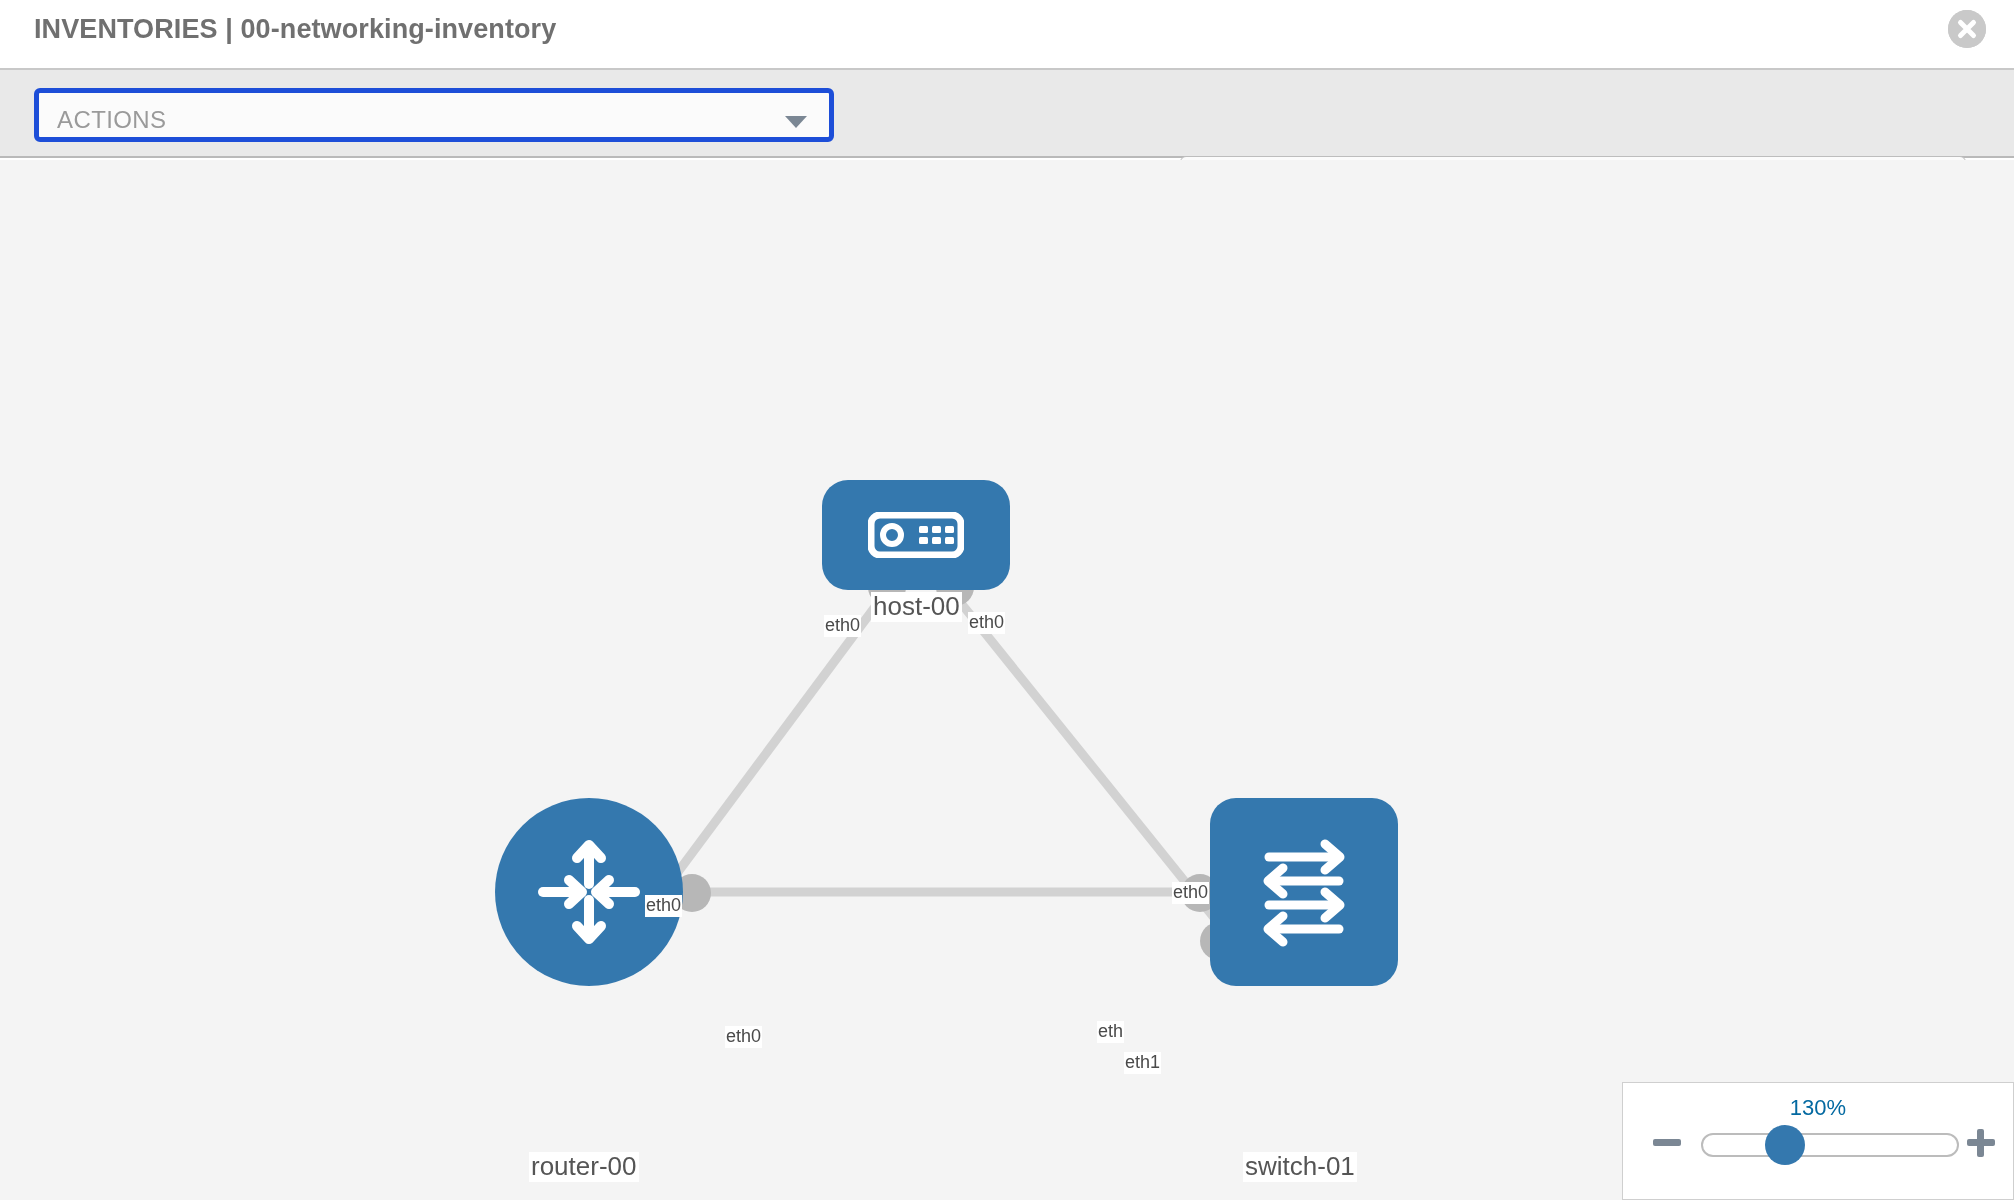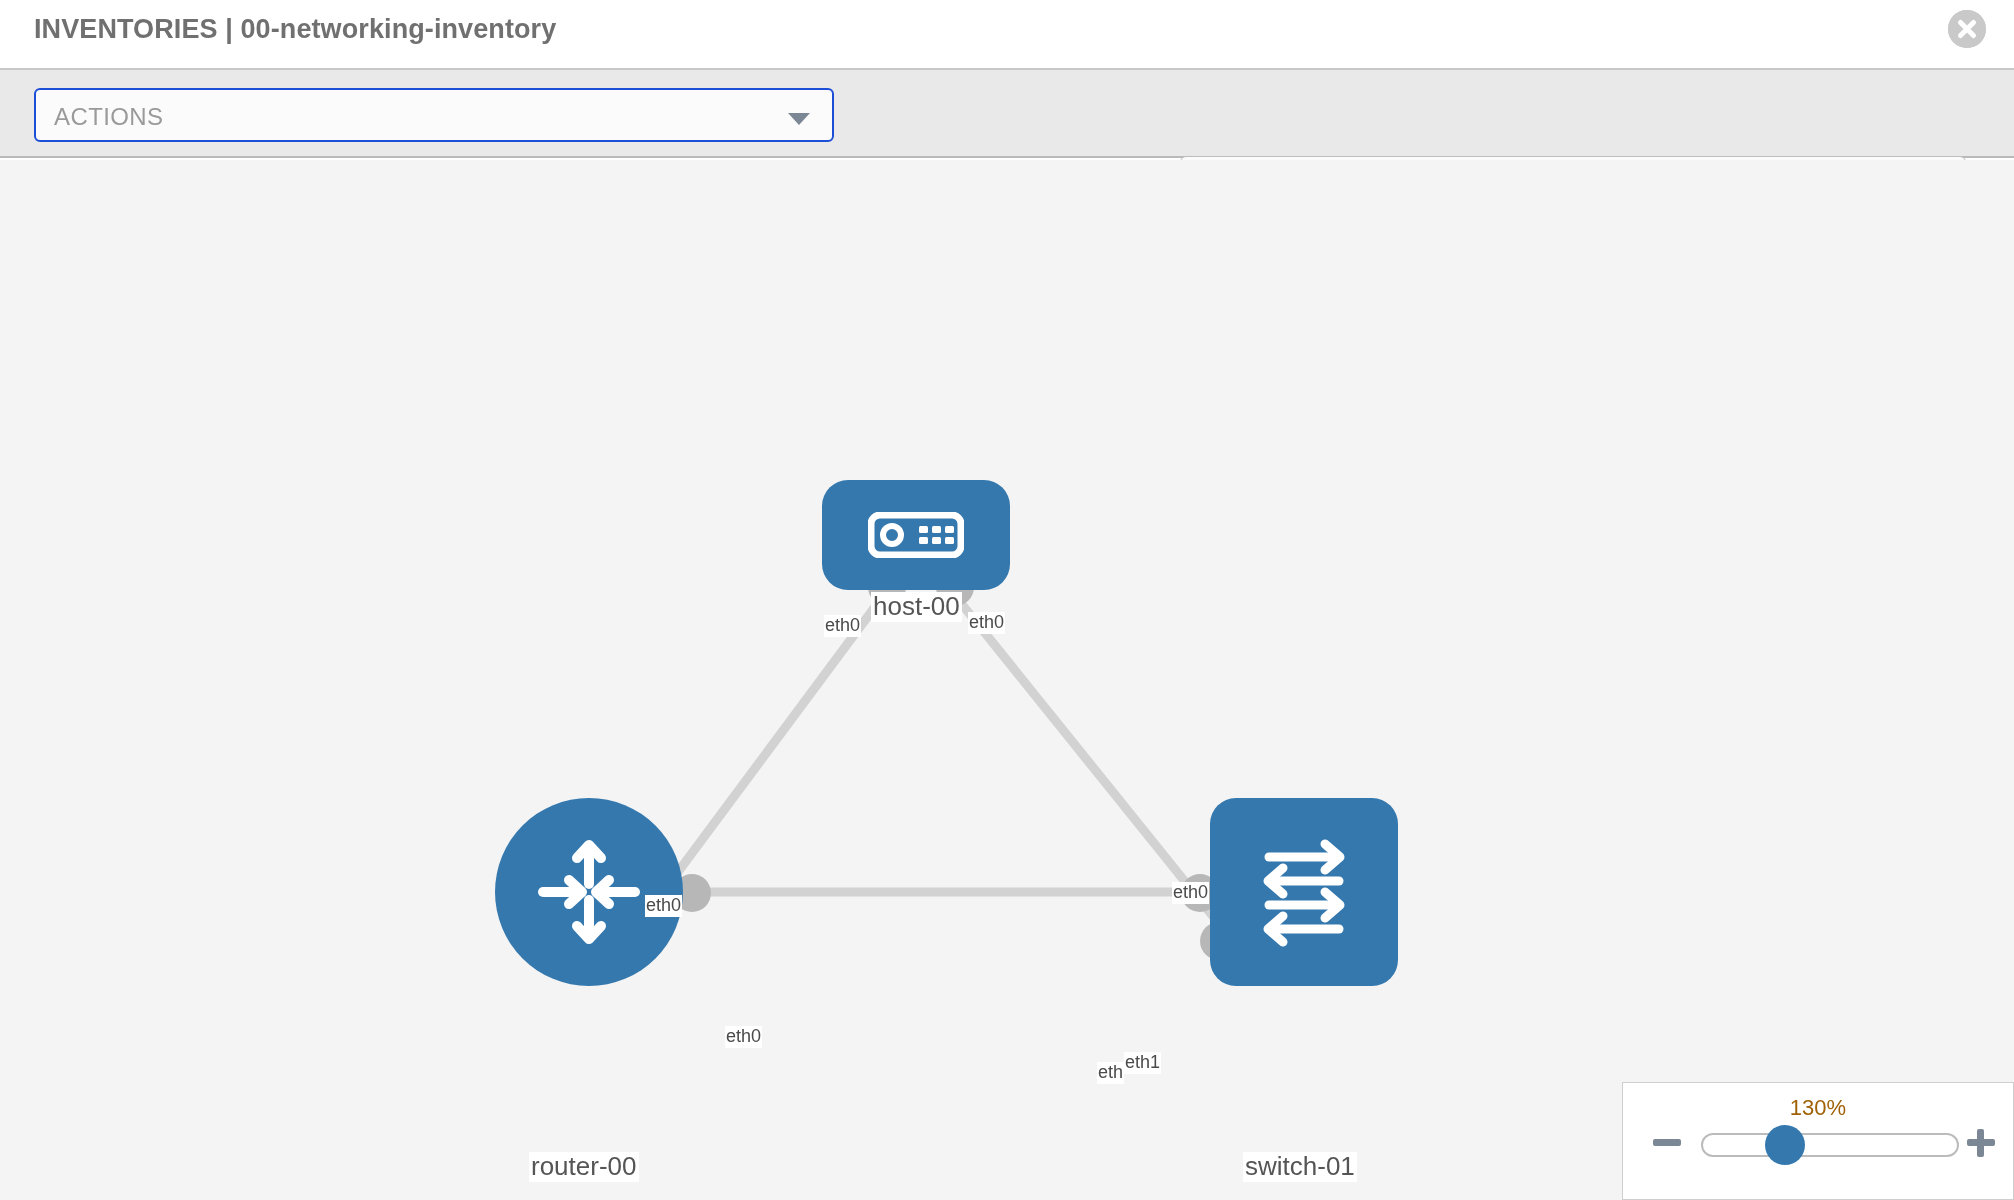--- a/index.html
+++ b/index.html
@@ -50,21 +50,21 @@
     width: 2014px; height: 90px;
     background: #e9e9e9;
     border-top: 2px solid #c8c8c8;
     border-bottom: 2px solid #b9b9b9;
   }
   .actions-select {
     position: absolute;
     left: 34px; top: 18px;
     width: 800px; height: 54px;
     background: #fbfbfb;
-    border: 2px solid #1d4ed8;
+    border: 5px solid #1d4ed8;
     border-radius: 6px;
     cursor: pointer;
   }
   .actions-label {
     position: absolute;
     left: 18px; top: 13px;
     font-size: 24px;
     color: #9a9a9a;
     letter-spacing: 0.4px;
   }
@@ -188,21 +188,21 @@
     left: 1622px; top: 1082px;
     width: 392px; height: 118px;
     background: #ffffff;
     border: 1px solid #cfcfcf;
   }
   .zoom-value {
     position: absolute;
     left: 0; right: 0; top: 12px;
     text-align: center;
     font-size: 22px;
-    color: #a16207;
+    color: #0369a1;
   }
   .zoom-minus, .zoom-plus {
     position: absolute;
     top: 42px;
     width: 36px; height: 36px;
     cursor: pointer;
   }
   .zoom-minus { left: 26px; }
   .zoom-plus  { right: 14px; }
   .zoom-track {
@@ -347,21 +347,21 @@
             <path d="M82 59 L97 72 L82 85"></path>
 
             <path d="M96 96 L26 96"></path>
             <path d="M40 83 L25 96 L40 109"></path>
           </g>
         </svg>
       </div>
     </div>
     <div class="node-label" style="left:1243px; top:992px;">switch-01</div>
     <div class="iface-label" style="left:1172px; top:722px;">eth0</div>
-    <div class="iface-label" style="left:1097px; top:902px;">eth</div>
+    <div class="iface-label" style="left:1097px; top:861px;">eth</div>
     <div class="iface-label" style="left:1124px; top:892px;">eth1</div>
 
   </div>
 
   <div class="zoom-panel">
     <div class="zoom-value">130%</div>
 
     <div class="zoom-minus">
       <svg width="36" height="36" viewBox="0 0 36 36" aria-hidden="true">
         <rect x="4" y="14" width="28" height="7" rx="2" fill="#7b8794"></rect>

